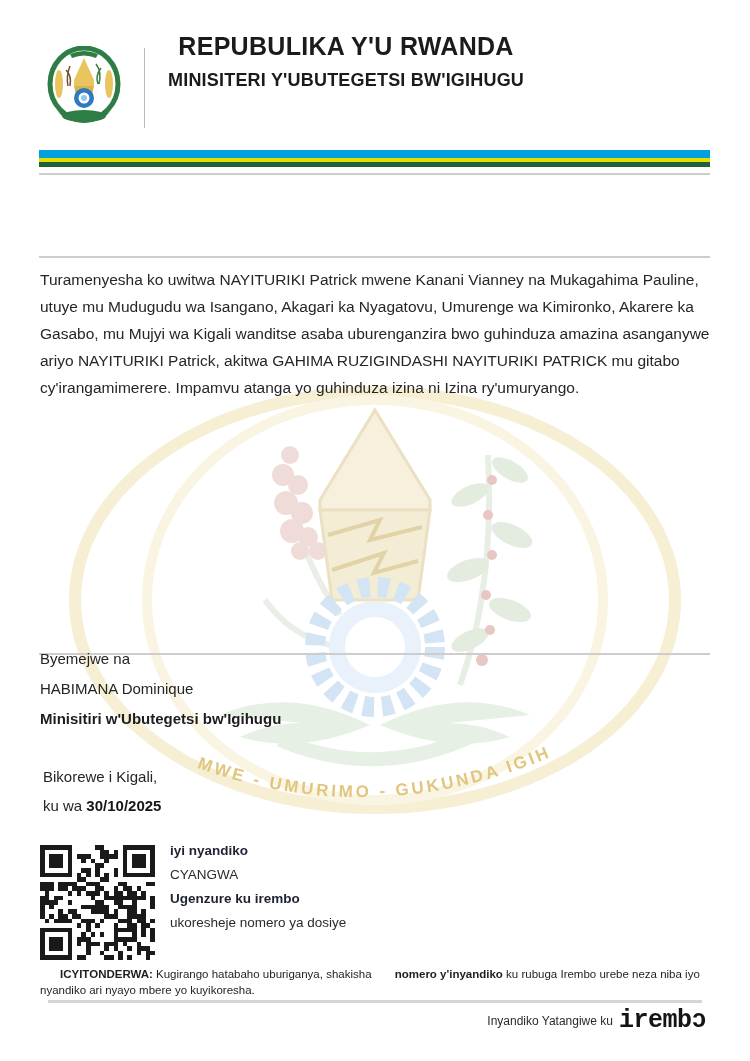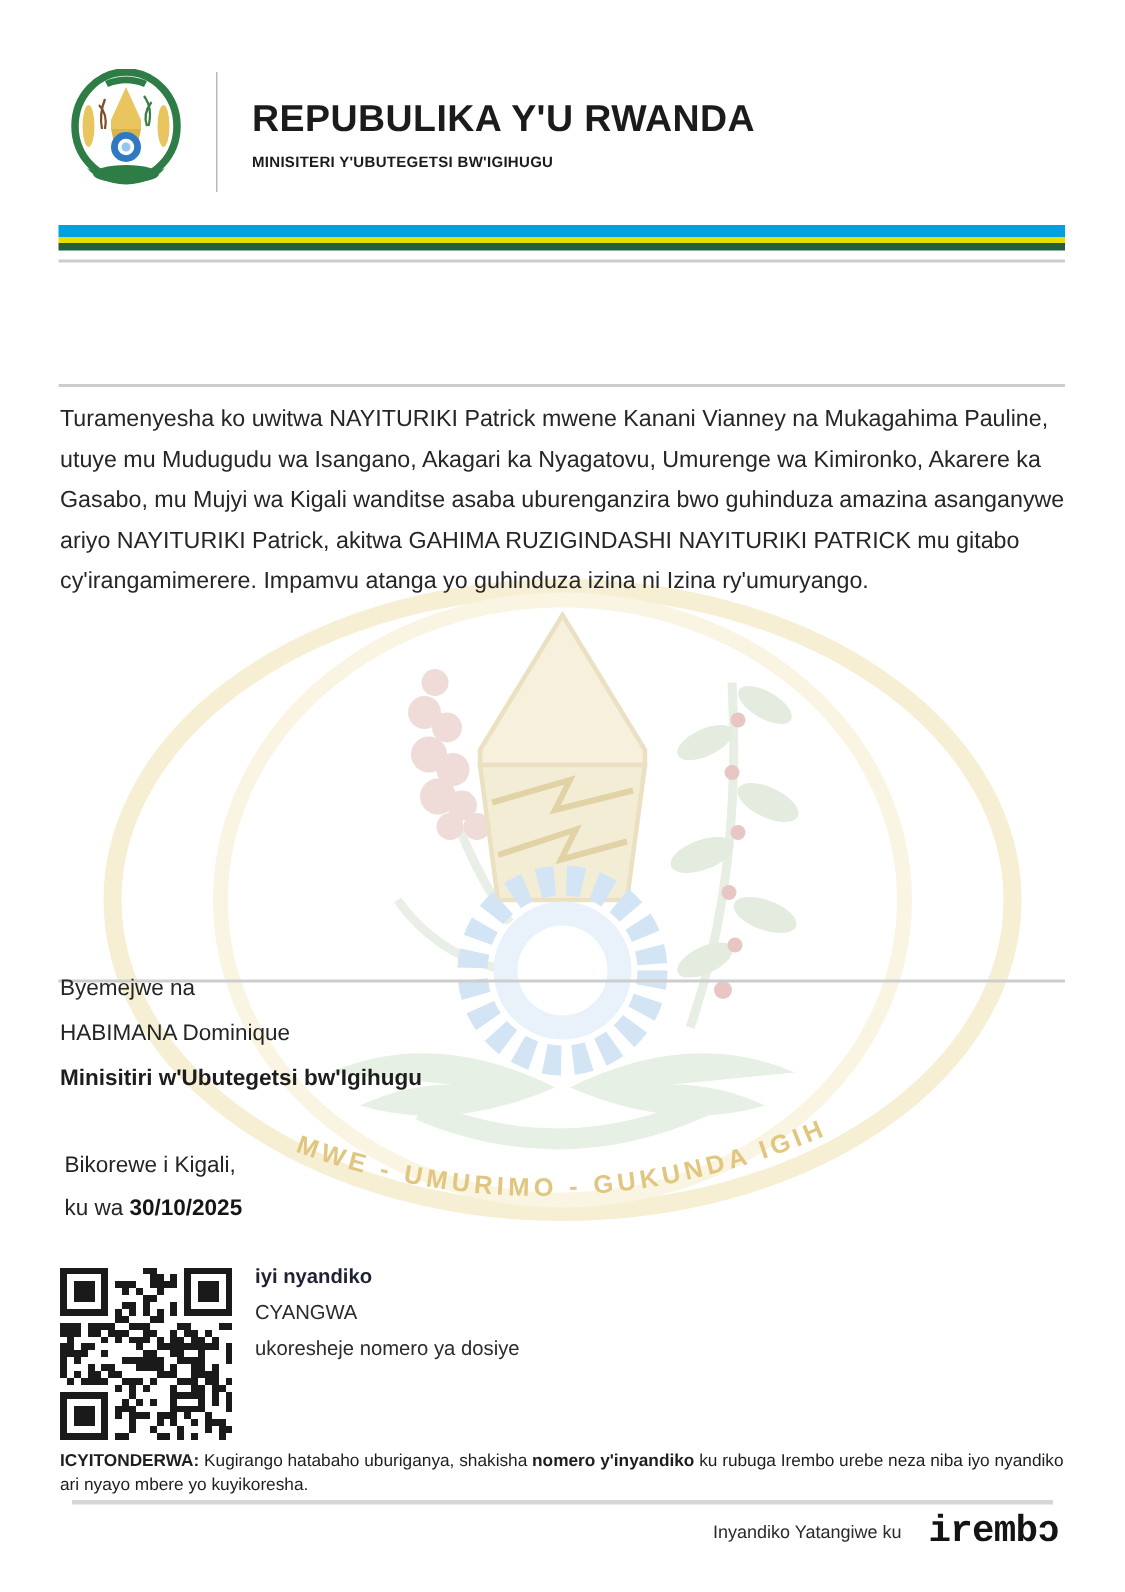--- a/index.html
+++ b/index.html
@@ -8,23 +8,23 @@
     position:relative;
     width:750px;height:1061px;
     background:#ffffff;
     font-family:"Liberation Sans", sans-serif;
     color:#222;
     overflow:hidden;
   }
   
   .logo{position:absolute;left:46px;top:46px;width:76px;height:80px;}
   .header-divider{position:absolute;left:144px;top:48px;width:1px;height:80px;background:#b9b9b9;}
-  .header-text{position:absolute;left:168px;top:65px;}
+  .header-text{position:absolute;left:168px;top:32px;text-align:center;}
   .republic{font-size:25px;font-weight:bold;color:#1b1b1b;letter-spacing:.3px;}
-  .ministry{font-size:10px;font-weight:bold;color:#1b1b1b;margin-top:9px;letter-spacing:.2px;}
+  .ministry{font-size:18px;font-weight:bold;color:#1b1b1b;margin-top:9px;letter-spacing:.2px;}
   
   .flag{position:absolute;left:39px;top:150px;width:671px;}
   .flag .b{height:8px;}
   .flag .y{height:4px;}
   .flag .g{height:5px;}
   .rule{position:absolute;left:39px;width:671px;height:2px;background:#cdcdcd;}
   
   .doc-title{
     position:absolute;left:40px;top:182px;width:600px;
     font-size:23px;font-weight:bold;color:#1c1c1c;line-height:35px;letter-spacing:.2px;
@@ -46,26 +46,26 @@
   .qr{position:absolute;left:40px;top:845px;width:115px;height:115px;}
   .verify{position:absolute;left:170px;top:843px;width:540px;color:#212121;}
   .verify .vb{font-weight:bold;font-size:13.5px;color:#1f2233;margin-bottom:9px;}
   .verify .vr{font-size:13.5px;color:#2b2b2b;margin-bottom:9px;}
   .verify .docnum{font-size:24px;font-weight:bold;color:#111;letter-spacing:.4px;margin-top:3px;}
   
   .notice{
     position:absolute;left:40px;top:966px;width:676px;
     font-size:11.5px;line-height:16px;color:#1e1e1e;
   }
-  .notice b{font-weight:bold;}
+  .notice b{font-weight:bold;margin-left:20px;}
   
   .footer-rule{position:absolute;left:48px;top:1000px;width:654px;height:3px;background:#d6d6d6;}
   .footer{
     position:absolute;right:44px;top:1008px;
-    display:flex;align-items:center;gap:18px;
+    display:flex;align-items:center;gap:6px;
   }
   .footer .lbl{font-size:12px;color:#2a2a2a;}
   .brand{
     font-family:Liberation Mono, monospace;
     font-size:25px;font-weight:600;color:#141414;letter-spacing:-.5px;line-height:1;
   }
 </style>
 </head>
 <body>
 
@@ -484,20 +484,21 @@
       <rect x="14" y="24" width="1" height="1" fill="#1a1a1a"></rect>
       <rect x="15" y="24" width="1" height="1" fill="#1a1a1a"></rect>
       <rect x="17" y="24" width="1" height="1" fill="#1a1a1a"></rect>
       <rect x="19" y="24" width="1" height="1" fill="#1a1a1a"></rect>
       <rect x="23" y="24" width="1" height="1" fill="#1a1a1a"></rect>
     </svg>
 
   <div class="verify">
     <div class="vb">iyi nyandiko</div>
     <div class="vr">CYANGWA</div>
+    <div class="vb">Ugenzure ku irembo</div>
     <div class="vr" style="margin-bottom:4px">ukoresheje nomero ya dosiye</div>
   </div>
 
   <div class="notice"><b>ICYITONDERWA:</b><span> Kugirango hatabaho uburiganya, shakisha </span><b>nomero y'inyandiko</b><span> ku rubuga Irembo urebe neza niba iyo nyandiko ari nyayo mbere yo kuyikoresha.</span></div>
 
   <div class="footer-rule"></div>
   <div class="footer">
     <span class="lbl">Inyandiko Yatangiwe ku</span>
     <span class="brand">irembɔ</span>
   </div>

